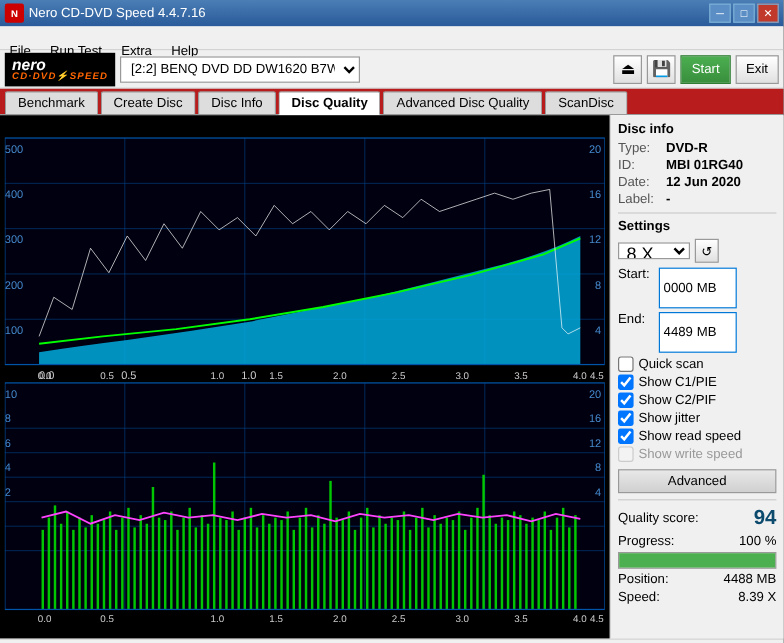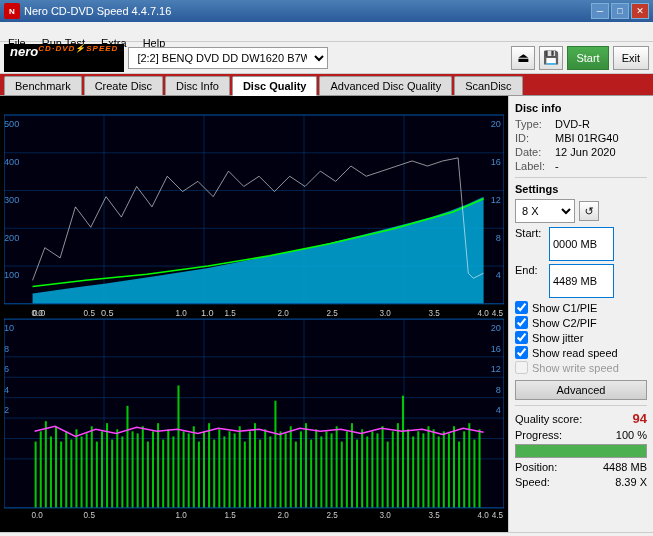--- a/index.html
+++ b/index.html
@@ -50,21 +50,21 @@
     }
     .nero-logo {
       background: black;
       color: white;
       padding: 1px 6px;
       font-size: 14px;
       font-weight: bold;
       font-style: italic;
       height: 28px;
       display: flex;
-      flex-direction: row;
+      flex-direction: column;
       justify-content: center;
       line-height: 1;
     }
     .nero-logo .nero-top { font-size: 13px; }
     .nero-logo .nero-bottom { font-size: 8px; color: #ff6600; letter-spacing: 1px; }
     .drive-select {
       display: flex;
       align-items: center;
       gap: 2px;
       flex: 1;
@@ -140,34 +140,34 @@
       font-weight: bold;
       margin-bottom: 4px;
       font-size: 11px;
     }
     .info-row {
       display: flex;
       gap: 4px;
       margin-bottom: 2px;
     }
     .info-label { color: #555; min-width: 36px; }
-    .info-value { font-weight: normal; }
+    .info-value { font-weight: bold; }
     .divider { border-top: 1px solid #ccc; margin: 5px 0; }
     .settings-row {
       display: flex;
       align-items: center;
       gap: 4px;
       margin-bottom: 4px;
     }
     .speed-select {
       border: 1px solid #999;
       background: white;
-      height: 24px;
+      height: 14px;
       width: 60px;
-      font-size: 11px;
+      font-size: 15px;
       padding: 0 2px;
     }
     .mb-input {
       border: 1px solid #0078d7;
       background: white;
       height: 34px;
       width: 65px;
       font-size: 11px;
       padding: 0 3px;
       color: black;
@@ -194,21 +194,21 @@
       margin-top: 4px;
       width: 100%;
     }
     .quality-row {
       display: flex;
       align-items: center;
       justify-content: space-between;
       margin-bottom: 3px;
     }
     .quality-label { font-size: 11px; }
-    .quality-value { font-weight: bold; font-size: 13px; color: #b91c1c; }
+    .quality-value { font-weight: bold; font-size: 17px; color: #0c4a6e; }
     .progress-bar-container {
       background: #e0e0e0;
       border: 1px solid #999;
       height: 14px;
       width: 100%;
       margin-bottom: 3px;
     }
     .progress-bar-fill {
       height: 100%;
       background: #4caf50;
@@ -497,20 +497,24 @@
     <div class="mb-row">
       <span class="mb-label">Start:</span>
       <input class="mb-input" type="text" value="0000 MB" style="">
     </div>
     <div class="mb-row">
       <span class="mb-label">End:</span>
       <input class="mb-input" type="text" value="4489 MB" style="">
     </div>
 
     <div class="checkbox-row">
+      <input type="checkbox" id="quick-scan" style="">
+      <label for="quick-scan">Quick scan</label>
+    </div>
+    <div class="checkbox-row">
       <input type="checkbox" id="show-c1" checked="" style="">
       <label for="show-c1">Show C1/PIE</label>
     </div>
     <div class="checkbox-row">
       <input type="checkbox" id="show-c2" checked="" style="">
       <label for="show-c2">Show C2/PIF</label>
     </div>
     <div class="checkbox-row">
       <input type="checkbox" id="show-jitter" checked="" style="">
       <label for="show-jitter">Show jitter</label>

